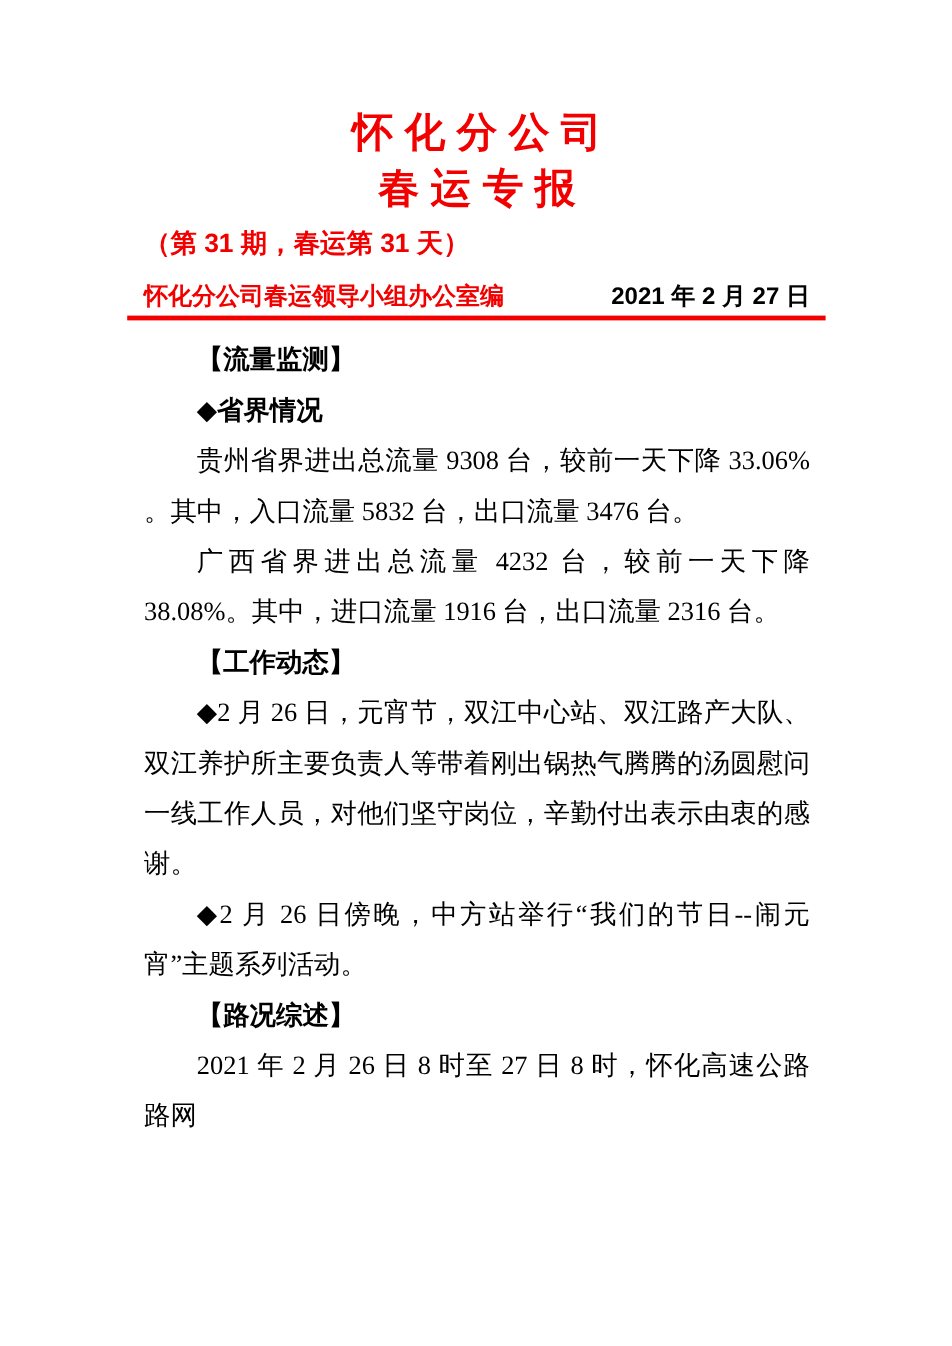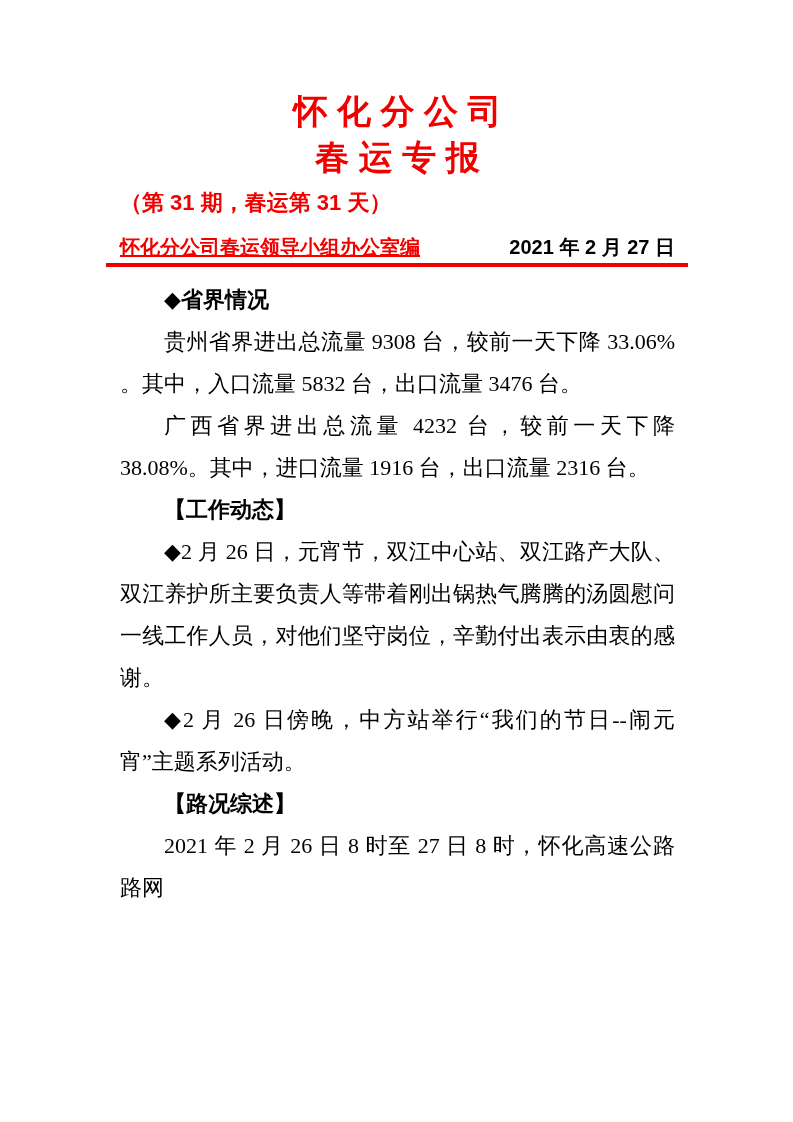--- a/index.html
+++ b/index.html
@@ -44,21 +44,20 @@
     justify-content: space-between;
     align-items: baseline;
     margin-top: 16px;
     font-size: 20px;
     line-height: 26px;
     font-weight: bold;
   }
   .byline {
     font-family: "Liberation Sans", "DejaVu Sans", sans-serif;
     color: #f20000;
-    text-decoration: underline;
   }
   .date {
     font-family: "Liberation Sans", "DejaVu Sans", sans-serif;
     color: #000000;
   }
   .red-rule {
     height: 4px;
     background: #f20000;
     margin-top: 3px;
     margin-left: -14px;
@@ -89,20 +88,21 @@
     <div class="subtitle">（第 31 期，春运第 31 天）</div>
 
     <div class="byline-row">
       <span class="byline">怀化分公司春运领导小组办公室编</span>
       <span class="date">2021 年 2 月 27 日</span>
     </div>
 
     <div class="red-rule"></div>
 
     <div class="body-text">
+      <p class="h">【流量监测】</p>
       <p class="h">◆省界情况</p>
       <p>贵州省界进出总流量 9308 台，较前一天下降 33.06% 。其中，入口流量 5832 台，出口流量 3476 台。</p>
       <p>广西省界进出总流量 4232 台，较前一天下降 38.08%。其中，进口流量 1916 台，出口流量 2316 台。</p>
       <p class="h">【工作动态】</p>
       <p>◆2 月 26 日，元宵节，双江中心站、双江路产大队、双江养护所主要负责人等带着刚出锅热气腾腾的汤圆慰问一线工作人员，对他们坚守岗位，辛勤付出表示由衷的感谢。</p>
       <p>◆2 月 26 日傍晚，中方站举行“我们的节日--闹元宵”主题系列活动。</p>
       <p class="h">【路况综述】</p>
       <p>2021 年 2 月 26 日 8 时至 27 日 8 时，怀化高速公路路网</p>
     </div>
 

